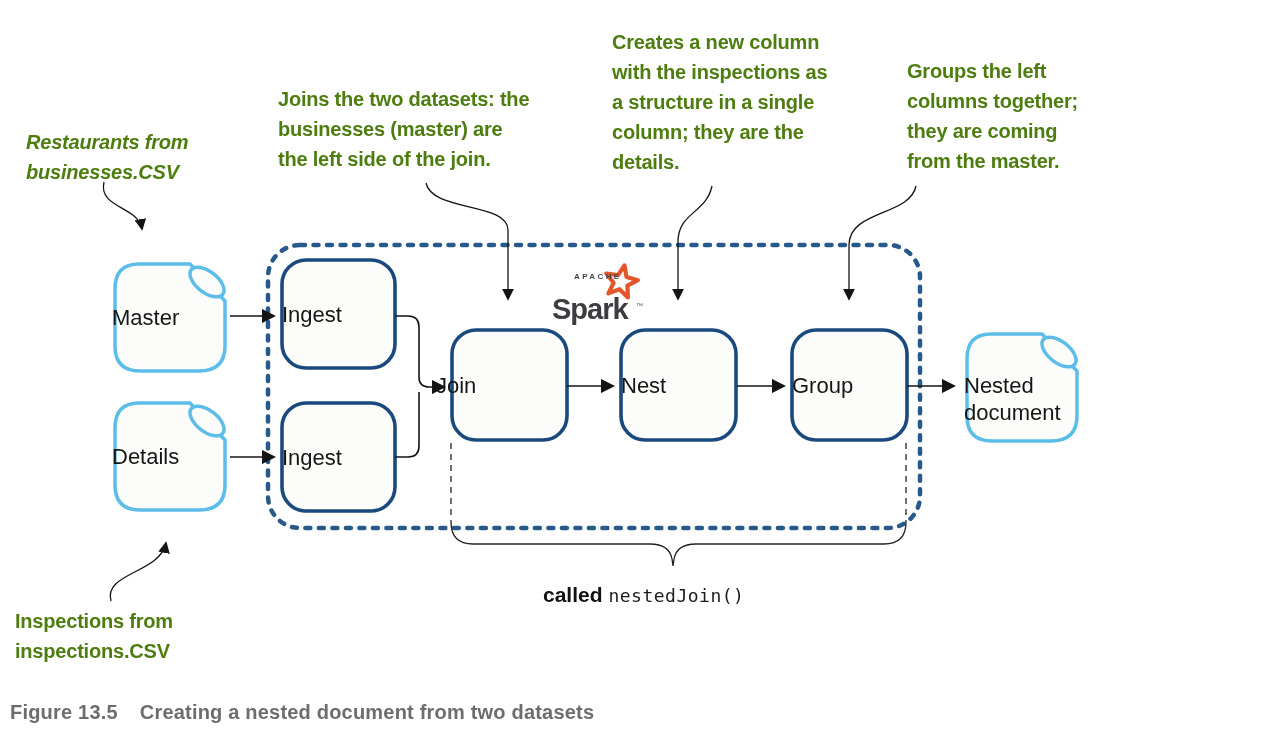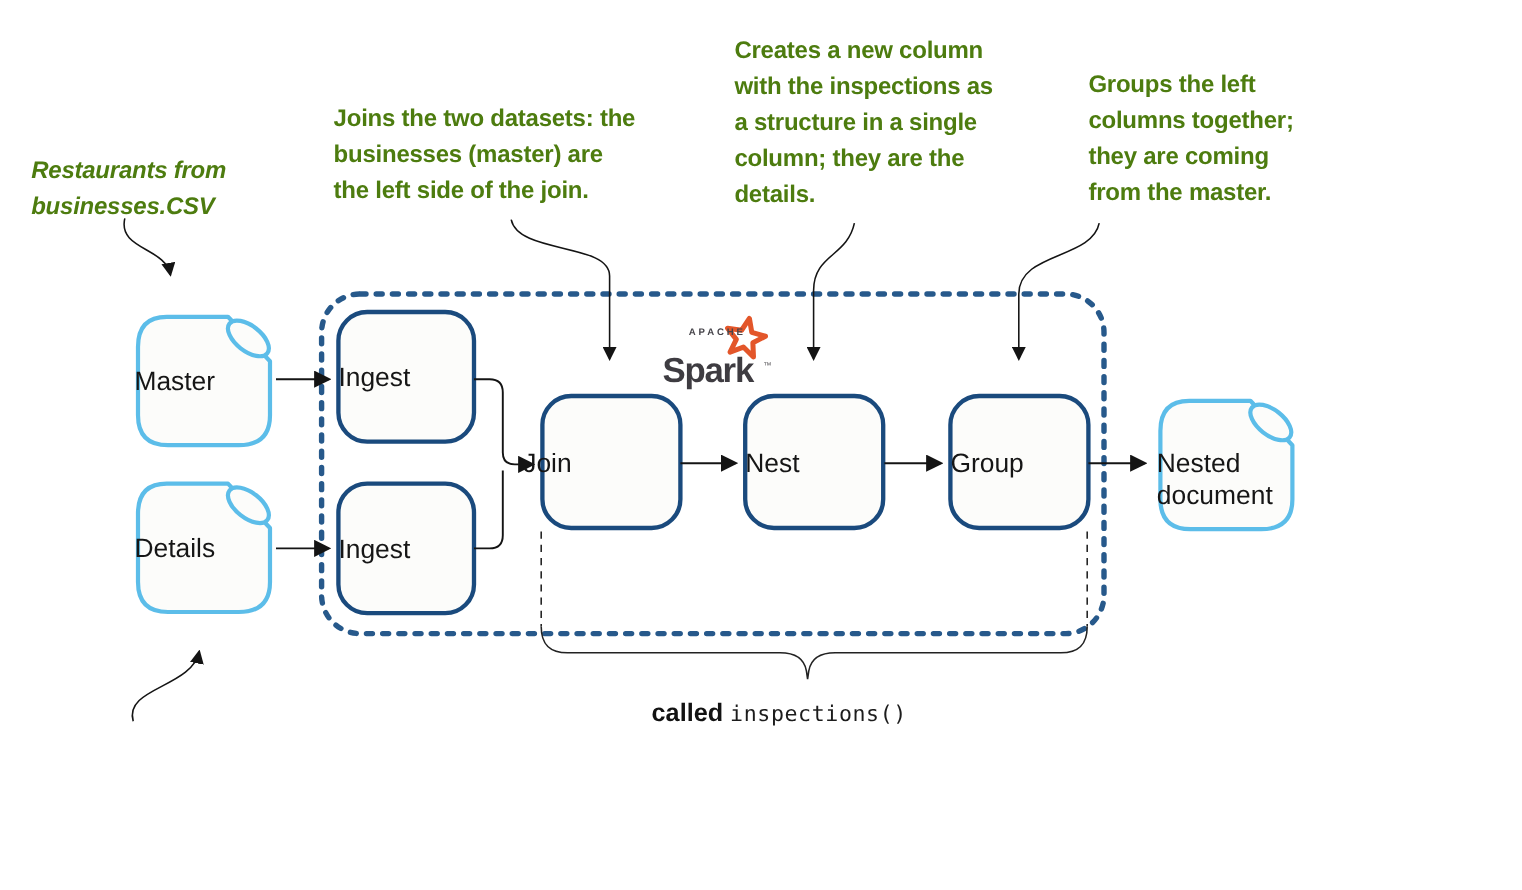--- a/index.html
+++ b/index.html
@@ -88,36 +88,41 @@
 the left side of the join.</div>
   <div class="txt ann" style="left:612px;top:27px;">Creates a new column
 with the inspections as
 a structure in a single
 column; they are the
 details.</div>
   <div class="txt ann" style="left:907px;top:56px;">Groups the left
 columns together;
 they are coming
 from the master.</div>
+  <div class="txt ann" style="left:15px;top:606px;">Inspections from
+inspections.CSV</div>
 
   <div class="txt" style="left:543px;top:580px;">
     <div class="perf-line">
       <span>called</span>
-      <span class="code">inspections()</span>
+      <span class="code">nestedJoin()</span>
     </div>
   </div>
 
   <div class="txt nodelabel" style="left:112px;top:304px;width:116px;">Master</div>
   <div class="txt nodelabel" style="left:112px;top:443px;width:116px;">Details</div>
   <div class="txt nodelabel" style="left:282px;top:301px;width:113px;">Ingest</div>
   <div class="txt nodelabel" style="left:282px;top:444px;width:113px;">Ingest</div>
   <div class="txt nodelabel" style="left:436px;top:372px;width:115px;">Join</div>
   <div class="txt nodelabel" style="left:621px;top:372px;width:101px;">Nest</div>
   <div class="txt nodelabel" style="left:792px;top:372px;width:124px;">Group</div>
   <div class="txt nodelabel" style="left:964px;top:372px;width:116px;">Nested
 document</div>
 
   <div class="txt logo-apache" style="left:574px;top:272px;">APACHE</div>
   <div class="txt logo-spark" style="left:552px;top:293px;">Spark</div>
   <div class="txt logo-tm" style="left:636px;top:302px;">™</div>
 
+  <div class="txt caption" style="left:10px;top:701px;">
+    <span>Figure 13.5</span><span class="cap-title">Creating a nested document from two datasets</span>
+  </div>
 
 </div>
 
 </body></html>

